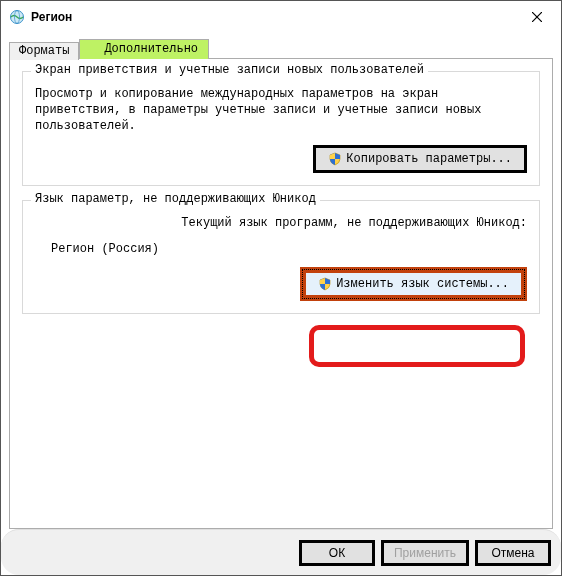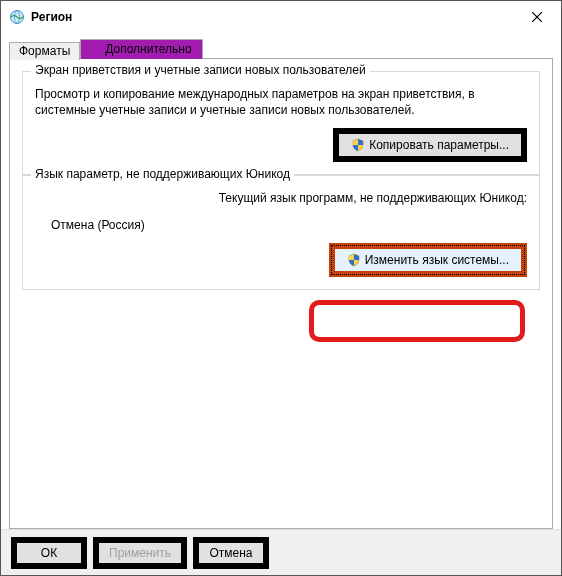--- a/index.html
+++ b/index.html
@@ -44,20 +44,21 @@
     font-size: 14px;
     color: #000;
   }
 
   .content {
     flex: 1;
     padding: 4px 8px 0 8px;
     background: #ffffff;
     display: flex;
     flex-direction: column;
+    font-family: Liberation Mono, monospace;
   }
 
   .tabs {
     display: flex;
     align-items: flex-end;
     height: 21px;
     position: relative;
     z-index: 2;
   }
   .tab {
@@ -70,35 +71,36 @@
     color: #000;
     position: relative;
     top: 1px;
   }
   .tab.inactive {
     background: #f0f0f0;
     top: 2px;
     padding: 1px 9px 2px 9px;
   }
   .tab.active {
-    background: #a21caf;
+    background: #bef264;
     z-index: 3;
     padding-left: 24px;
   }
   .tab-panel {
     border: 1px solid #acacac;
     background: #ffffff;
     flex: 1;
     padding: 12px 12px;
     position: relative;
     z-index: 1;
   }
 
   .group {
     border: 1px solid #d9d9d9;
+    margin-bottom: 14px;
     padding: 14px 12px 12px 12px;
     position: relative;
   }
   .group .legend {
     position: absolute;
     top: -9px;
     left: 8px;
     background: #ffffff;
     padding: 0 4px;
     font-size: 12px;
@@ -109,21 +111,21 @@
     font-size: 12px;
     color: #000;
     line-height: 1.35;
   }
   .btn-row {
     display: flex;
     justify-content: flex-end;
     margin-top: 6px;
   }
   .btn {
-    border: 6px solid #000000;
+    border: 3px solid #000000;
     background: #e1e1e1;
     padding: 4px 12px;
     font-size: 12px;
     font-family: inherit;
     display: inline-flex;
     align-items: center;
     gap: 4px;
     min-width: 70px;
     justify-content: center;
     color: #000;
@@ -143,22 +145,24 @@
     border-radius: 10px;
     pointer-events: none;
   }
 
   .footer {
     height: 46px;
     background: #f0f0f0;
     border-top: 1px solid #dfdfdf;
     display: flex;
     align-items: center;
+    justify-content: flex-end;
     padding: 0 10px;
     gap: 6px;
+    border-radius: 18px;
   }
   .footer .btn { min-width: 76px; padding: 3px 10px; }
 </style>
 </head>
 <body>
 
 <div class="window">
 
   <div class="titlebar">
     <span class="icon">
@@ -179,40 +183,40 @@
 
   <div class="content">
     <div class="tabs">
       <div class="tab inactive">Форматы</div>
       <div class="tab active">Дополнительно</div>
     </div>
     <div class="tab-panel">
 
       <div class="group">
         <div class="legend">Экран приветствия и учетные записи новых пользователей</div>
-        <p>Просмотр и копирование международных параметров на экран приветствия, в системные учетные записи и учетные записи новых пользователей.</p>
+        <p>Просмотр и копирование международных параметров на экран приветствия, в параметры учетные записи и учетные записи новых пользователей.</p>
         <div class="btn-row">
           <button class="btn">
             <span class="shield">
               <svg viewBox="0 0 14 14" width="14" height="14">
                 <path d="M7 1 L12 3 L12 7 Q12 11 7 13 Q2 11 2 7 L2 3 Z" fill="#ffd24a" stroke="#b58a00" stroke-width="0.6"></path>
                 <path d="M7 1 L7 13 Q2 11 2 7 L2 3 Z" fill="#2d6fd2"></path>
                 <path d="M7 1 L12 3 L12 7 L7 7 Z" fill="#2d6fd2"></path>
                 <path d="M7 7 L2 7 L2 3 L7 1 Z" fill="#ffd24a"></path>
               </svg>
             </span>
             <span>Копировать параметры...</span>
           </button>
         </div>
       </div>
 
       <div class="group" style="position:relative;">
         <div class="legend">Язык параметр, не поддерживающих Юникод</div>
         <p class="current-lang-label">Текущий язык программ, не поддерживающих Юникод:</p>
-        <p class="current-lang-value">Отмена (Россия)</p>
+        <p class="current-lang-value">Регион (Россия)</p>
         <div class="btn-row">
           <button class="btn focused">
             <span class="shield">
               <svg viewBox="0 0 14 14" width="14" height="14">
                 <path d="M7 1 L12 3 L12 7 Q12 11 7 13 Q2 11 2 7 L2 3 Z" fill="#ffd24a" stroke="#b58a00" stroke-width="0.6"></path>
                 <path d="M7 1 L7 13 Q2 11 2 7 L2 3 Z" fill="#2d6fd2"></path>
                 <path d="M7 1 L12 3 L12 7 L7 7 Z" fill="#2d6fd2"></path>
                 <path d="M7 7 L2 7 L2 3 L7 1 Z" fill="#ffd24a"></path>
               </svg>
             </span>

